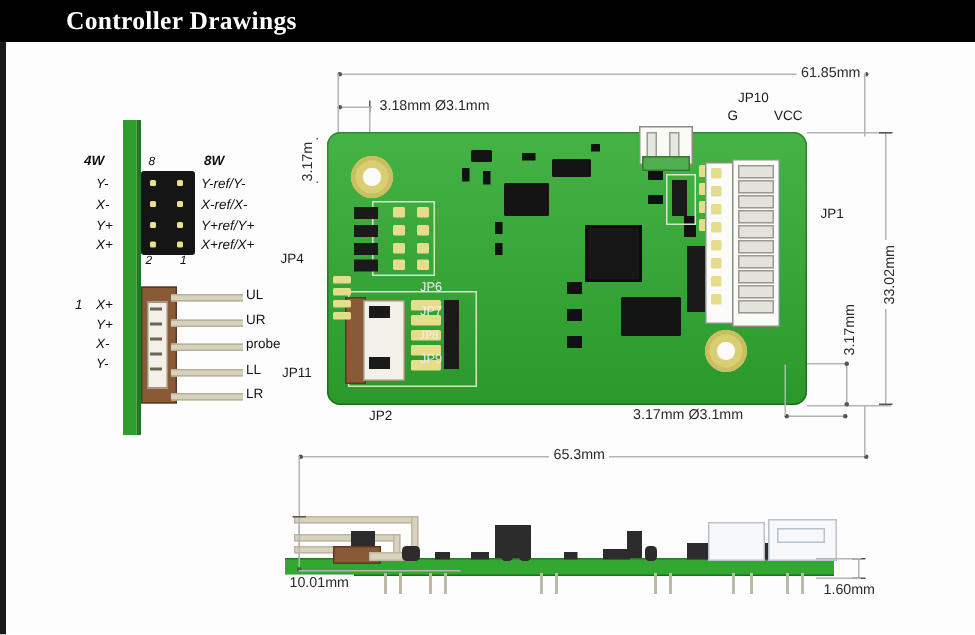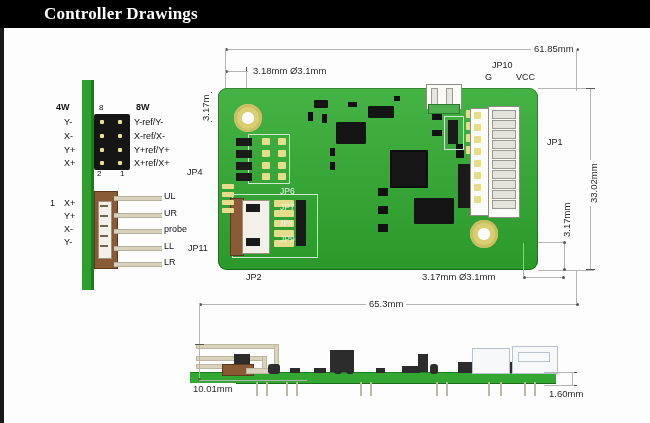--- a/index.html
+++ b/index.html
@@ -29,21 +29,21 @@
 
   
   #leftconn{position:absolute;left:0;top:0;width:200px;height:300px;}
   .pcbedge{position:absolute;background:#2f9e2f;}
   .pcbedge.dark{background:#1e7a1e;}
 
   .hdrblock{position:absolute;background:#151515;border-radius:2px;}
   .pinhole{position:absolute;width:4px;height:4px;background:#e9e08a;border-radius:1px;}
 
   .ctext{position:absolute;font-size:9px;color:#111;white-space:nowrap;
-         font-family:"Liberation Sans",sans-serif;}
+         font-family:"Liberation Sans",sans-serif;font-style:italic;}
   .ctext.sm{font-size:8px;}
   .ctext.bold{font-weight:bold;}
 
   .wire{position:absolute;height:3px;background:#d8d2bd;border-top:1px solid #b7b09a;
         border-bottom:1px solid #b7b09a;}
   .wlabel{position:absolute;font-size:9px;color:#111;white-space:nowrap;}
 
   .whiteconn{position:absolute;background:#f2f0e8;border:1px solid #9b937c;}
   .brownconn{position:absolute;background:#8a5a36;border:1px solid #5d3a1e;}
 

